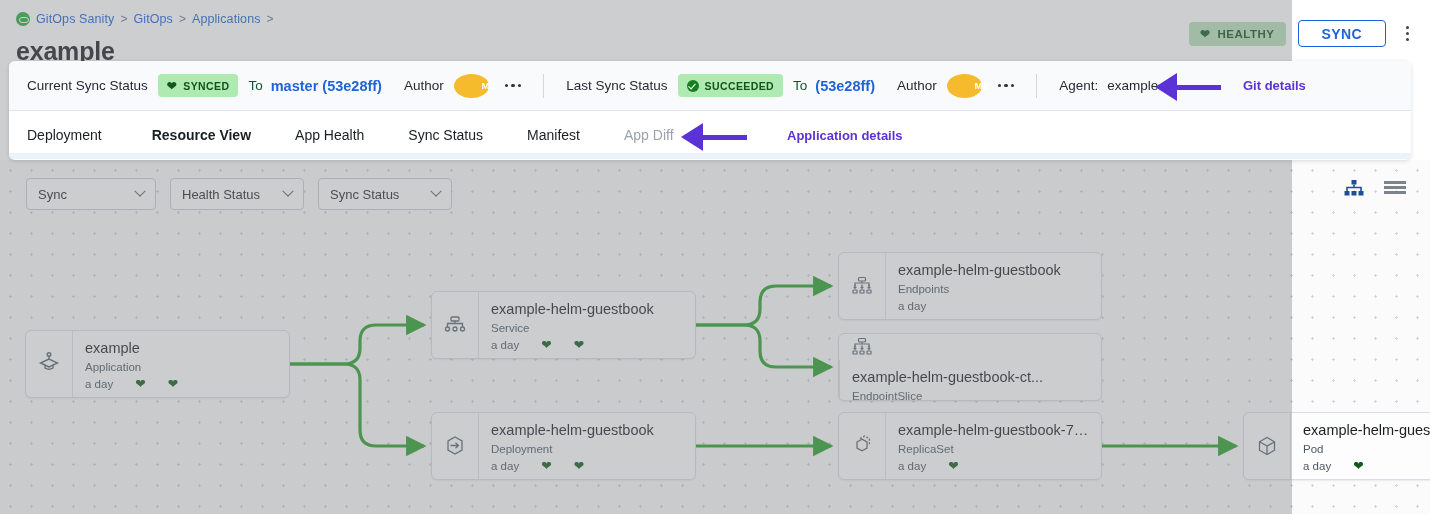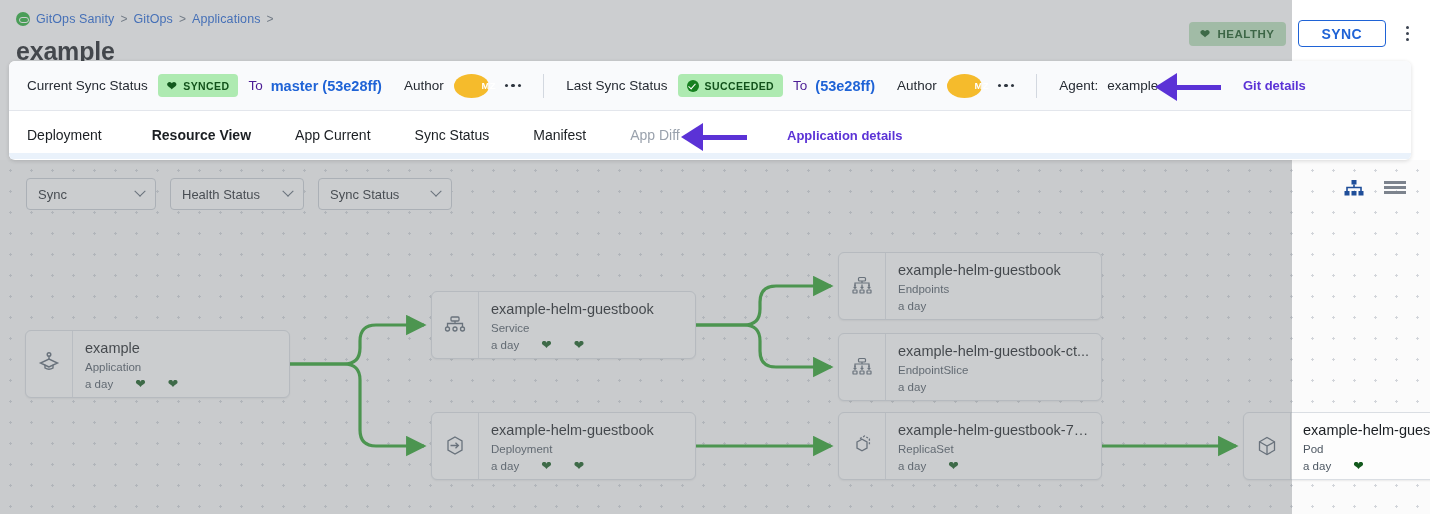--- a/index.html
+++ b/index.html
@@ -98,21 +98,21 @@
   }
   .check-ic {
     width: 12px; height: 12px; border-radius: 50%; background: #16801f;
     position: relative; flex: none;
   }
   .check-ic::after {
     content: ""; position: absolute; left: 3.6px; top: 2px;
     width: 3px; height: 6px; border: solid #fff; border-width: 0 1.6px 1.6px 0;
     transform: rotate(42deg);
   }
-  .to-word { color: #4c1d95; margin-right: 8px; }
+  .to-word { color: #14532d; margin-right: 8px; }
   .rev-link { color: #1f63d6; font-weight: bold; font-size: 14.5px; }
   .author-word { margin: 0 10px 0 22px; color: #262b33; }
   .avatar {
     width: 24px; height: 24px; border-radius: 50%;
     background: #f5bb2c; color: #ffffff;
     font-size: 9.5px; font-weight: bold; letter-spacing: .3px;
     display: flex; align-items: center; justify-content: center; flex: none; padding-left: 35px;
   }
   .kebab-h { display: flex; align-items: center; gap: 3px; margin: 0 0 0 16px; cursor:pointer; }
   .kebab-h i { width: 3.5px; height: 3.5px; border-radius: 50%; background: #2f3640; display:block; }
@@ -368,21 +368,21 @@
       </div>
       <div class="node-body">
         <div class="node-name">example-helm-guestbook</div>
         <div class="node-kind">Endpoints</div>
         <div class="node-meta">
           <span class="node-age">a day</span>
         </div>
       </div>
     </div>
 
-    <div class="node" style="left:838px; top:173px; width:264px; height:68px;">
+    <div class="node" style="left:838px; top:173px; width:264px; height:68px;flex-direction:column;">
       <div class="node-ic">
         <svg width="26" height="26" viewBox="0 0 26 26" fill="none" stroke="#5a6673" stroke-width="1.2">
           <rect x="9.5" y="4.5" width="7" height="3.5" rx="1"></rect>
           <path d="M13 8 V10 M6 13 V10 H20 V13"></path>
           <path d="M6 11.5 V15 M13 11.5 V15 M20 11.5 V15" stroke-width="1.3"></path>
           <path d="M4.7 13.8 L6 15.4 L7.3 13.8 M11.7 13.8 L13 15.4 L14.3 13.8 M18.7 13.8 L20 15.4 L21.3 13.8"></path>
           <rect x="4" y="17" width="4" height="3" rx=".6"></rect>
           <rect x="11" y="17" width="4" height="3" rx=".6"></rect>
           <rect x="18" y="17" width="4" height="3" rx=".6"></rect>
         </svg>
@@ -471,21 +471,21 @@
 
       <span class="vdiv"></span>
 
       <span class="agent-label">Agent:</span>
       <span class="agent-val">example</span>
     </div>
 
     <div class="panel-tabs">
       <div class="tab">Deployment</div>
       <div class="tab active">Resource View</div>
-      <div class="tab">App Current</div>
+      <div class="tab">App Health</div>
       <div class="tab">Sync Status</div>
       <div class="tab">Manifest</div>
       <div class="tab disabled">App Diff</div>
       <div class="panel-foot"></div>
     </div>
   </div>
 
   <div class="annot arrow-left" style="left:1155px; top:73px;">
     <span class="head"></span>
     <span class="tail"></span>

